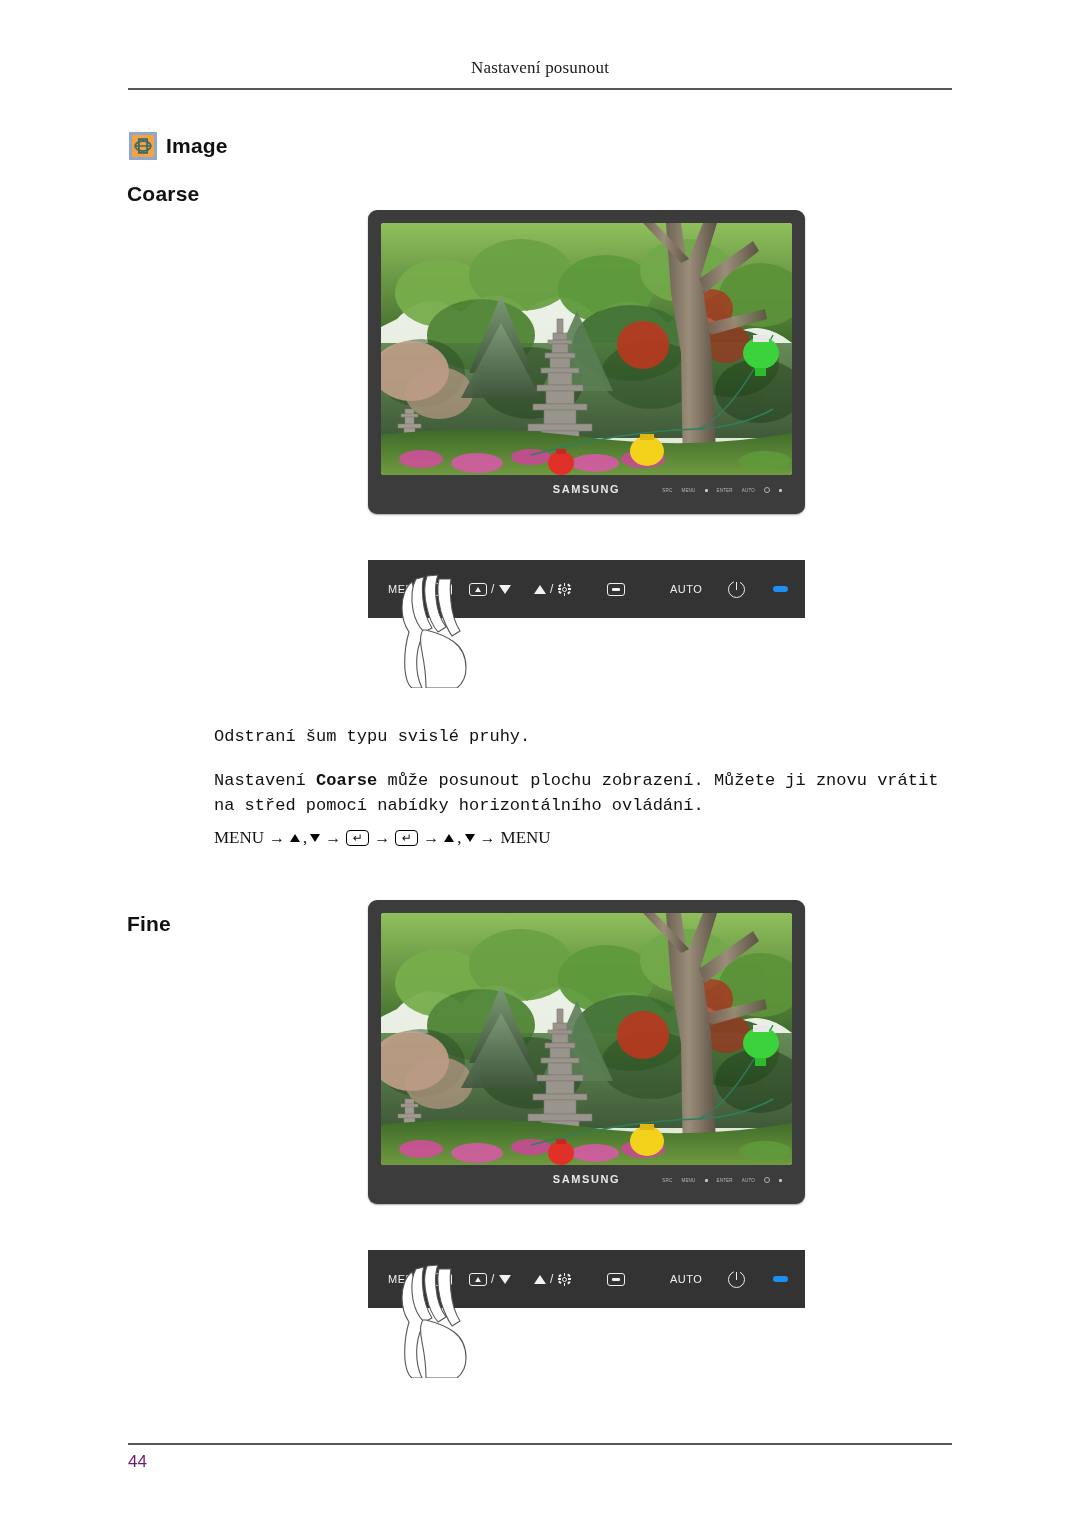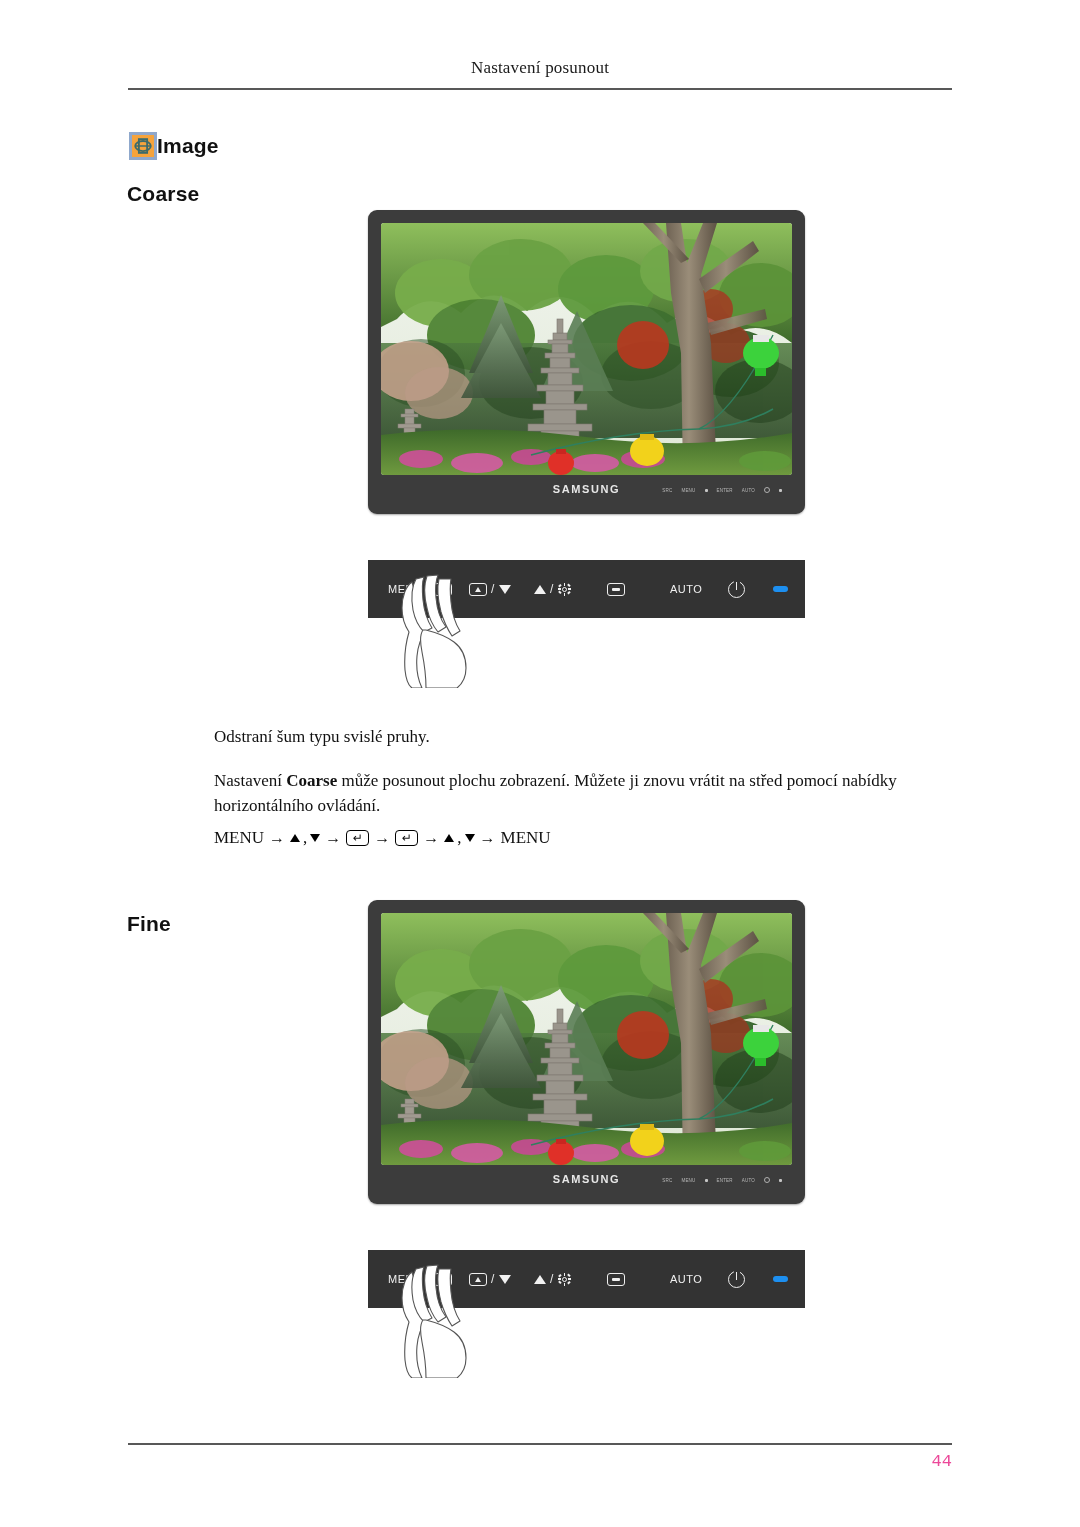--- a/index.html
+++ b/index.html
@@ -37,20 +37,21 @@
     border-top: 2px solid #585858;
   }
 
   
   .section-title-row {
     position: absolute;
     left: 129px;
     top: 132px;
     display: flex;
     align-items: center;
+    gap: 9px;
   }
   .img-icon {
     width: 28px;
     height: 28px;
     background: #f5a33c;
     border: 3px solid #8fa8cc;
     box-sizing: border-box;
     position: relative;
     flex: none;
   }
@@ -229,21 +230,21 @@
     width: 106px;
     height: 118px;
     z-index: 3;
     pointer-events: none;
   }
   .hand svg { display:block; width:100%; height:100%; }
 
   
   .body-text {
     position: absolute;
-    font-family: Liberation Serif, serif;
+    font-family: Liberation Mono, monospace;
     font-size: 17px;
     line-height: 25px;
     color: #111;
   }
   #para-1 { left: 214px; top: 724px; width: 740px; }
   #para-2 { left: 214px; top: 768px; width: 744px; }
   #menu-path {
     position: absolute;
     left: 214px; top: 828px;
     font-family: "Liberation Serif", serif;
@@ -277,24 +278,24 @@
     top: 1443px;
     width: 824px;
     height: 0;
     border-top: 2px solid #585858;
   }
   .page-number {
     position: absolute;
     left: 128px;
     top: 1452px;
     width: 824px;
-    text-align: right;
-    font-family: Liberation Mono, monospace;
+    text-align: left;
+    font-family: Liberation Sans, sans-serif;
     font-size: 17px;
-    color: #ec4899;
+    color: #701a75;
   }
 </style>
 </head>
 <body>
 
 <div class="page-header">Nastavení posunout</div>
 <div class="header-rule"></div>
 
 <div class="section-title-row">
   <span class="img-icon">

